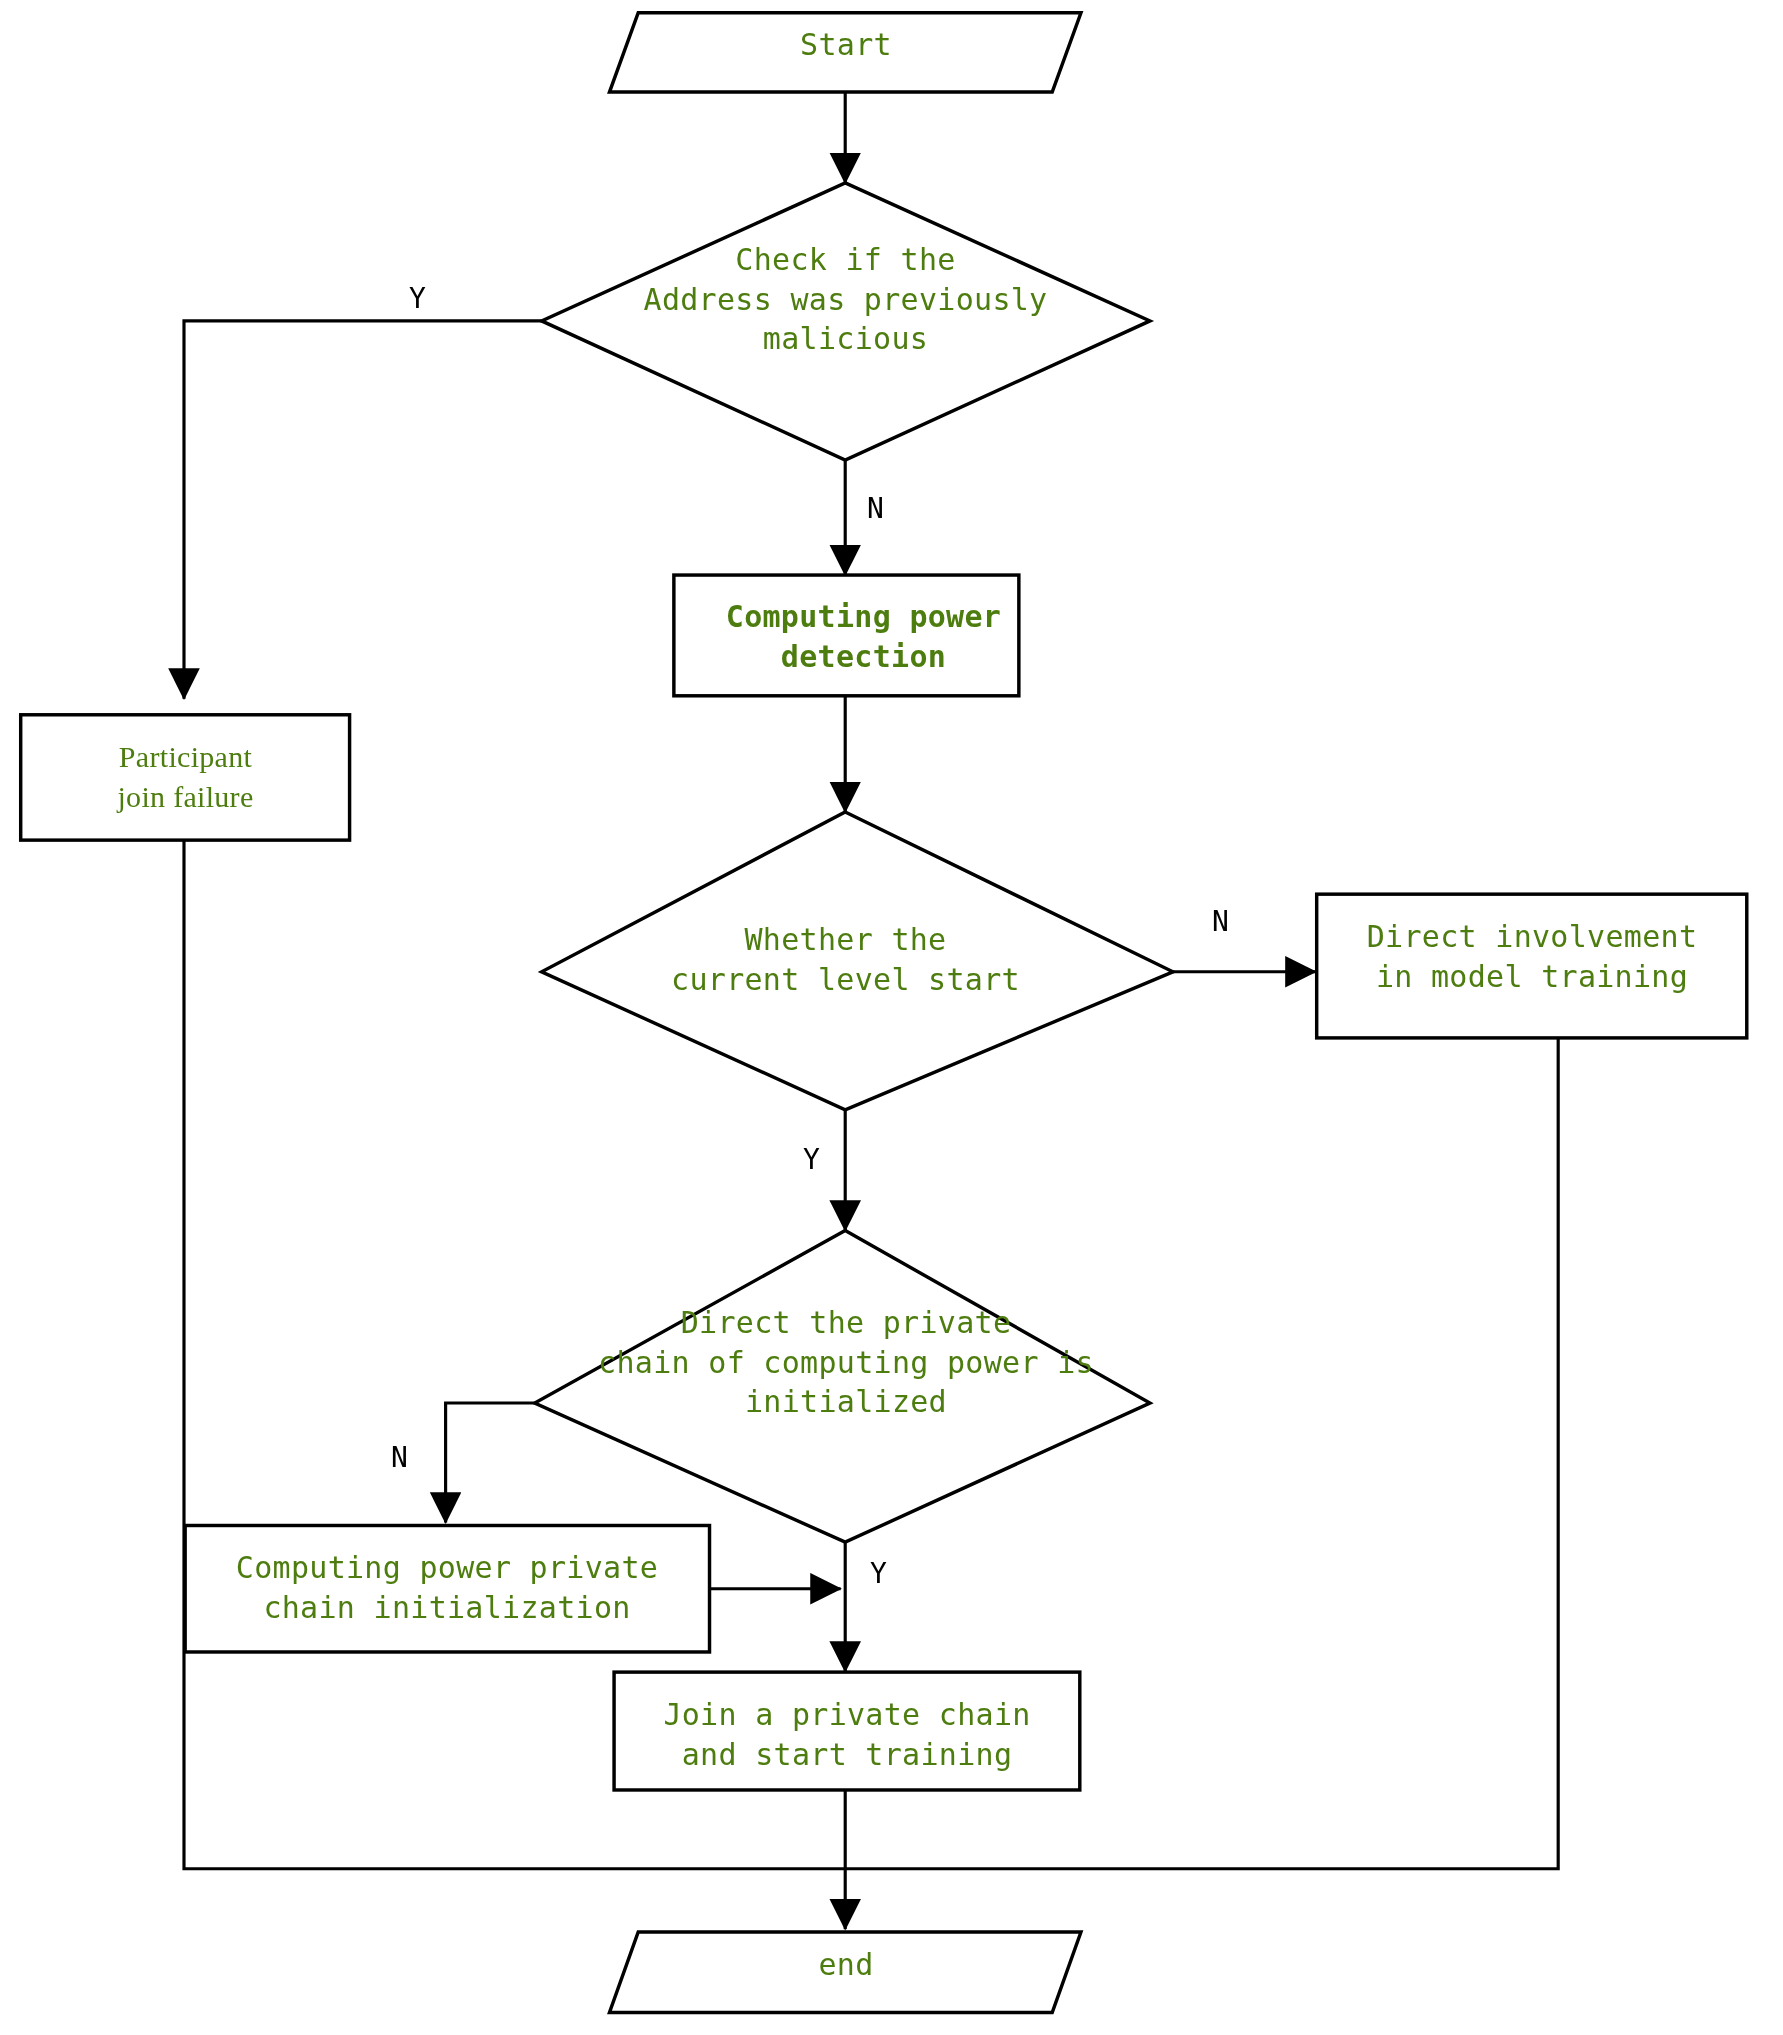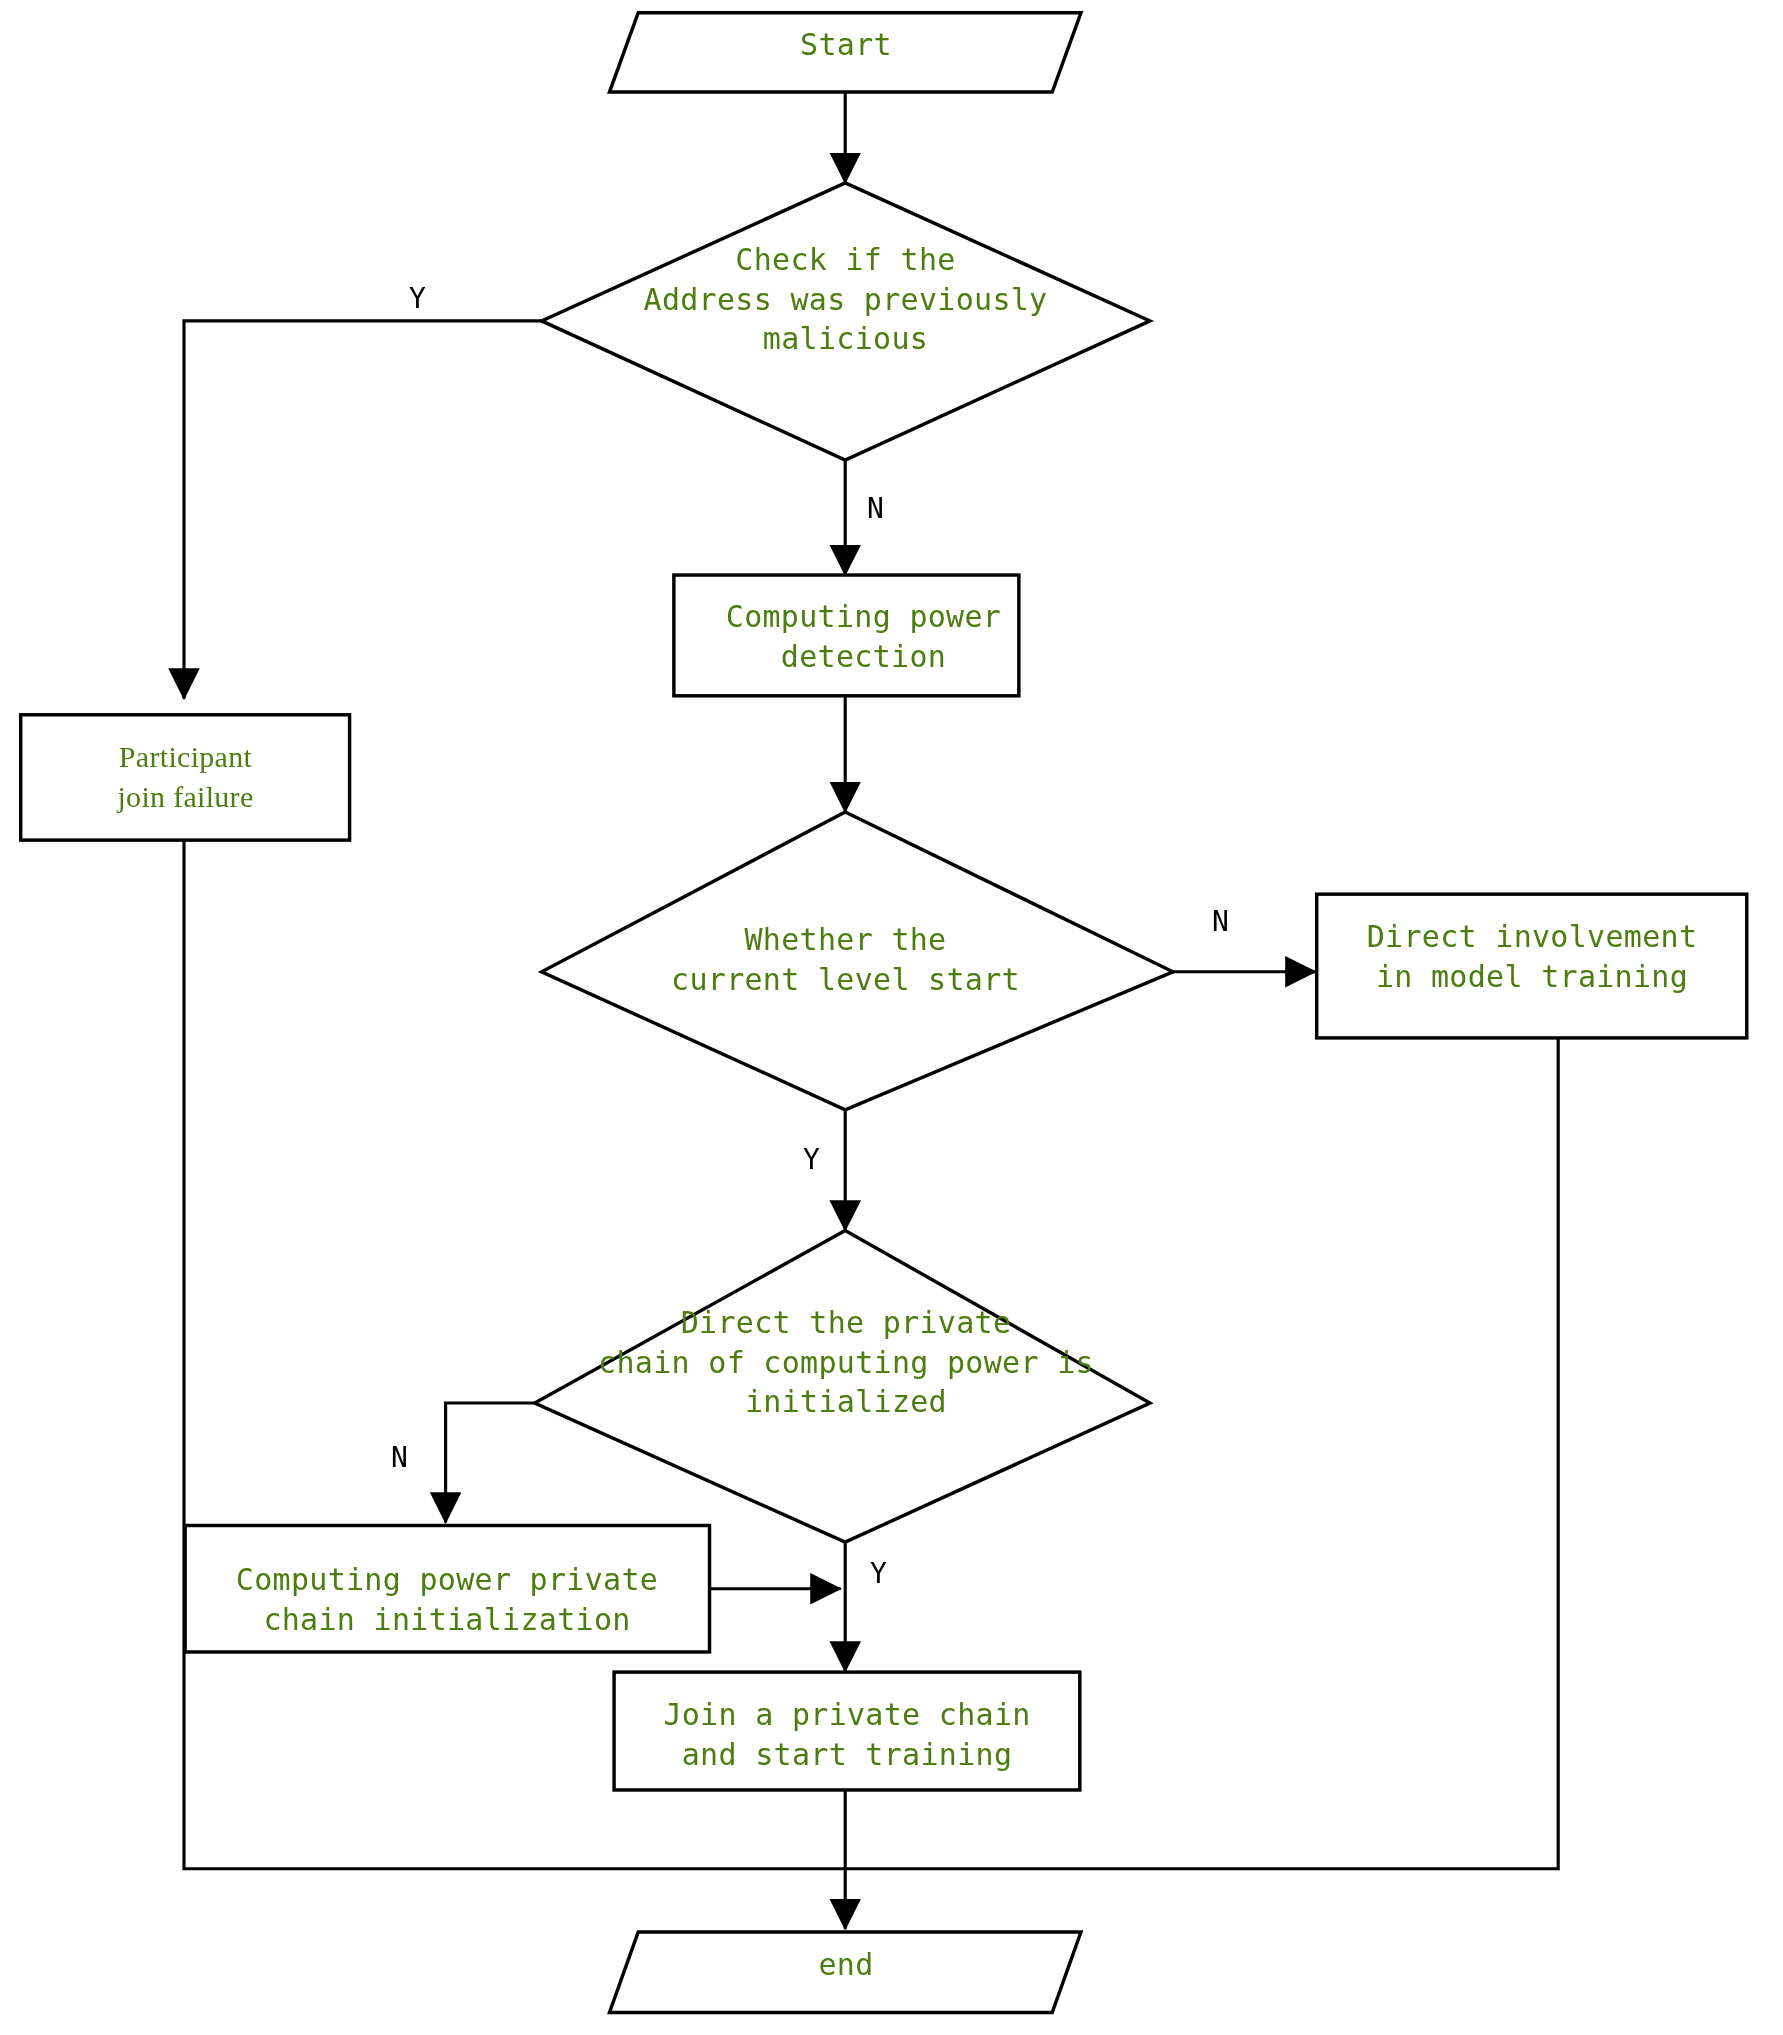--- a/index.html
+++ b/index.html
@@ -112,34 +112,34 @@
 
   <div class="node-text" style="left:610px; top:25px; width:472px;">Start</div>
 
   <div class="node-text" style="left:575px; top:240px; width:541px;text-align:center;">Check if the
 Address was previously
 malicious</div>
 
   <div class="node-text" style="left:21px; top:737px; width:329px;font-family:Liberation Serif, serif;">Participant
 join failure</div>
 
-  <div class="node-text" style="left:674px; top:597px; width:379px;">Computing power
+  <div class="node-text" style="left:674px; top:597px; width:379px;font-weight:bold;">Computing power
 detection</div>
 
   <div class="node-text" style="left:575px; top:920px; width:541px;">Whether the
 current level start</div>
 
   <div class="node-text" style="left:1317px; top:917px; width:430px;">Direct involvement
 in model training</div>
 
   <div class="node-text" style="left:541px; top:1303px; width:610px;">Direct the private
 chain of computing power is
 initialized</div>
 
-  <div class="node-text" style="left:185px; top:1548px; width:524px;margin-top:12px;">Computing power private
+  <div class="node-text" style="left:185px; top:1548px; width:524px;">Computing power private
 chain initialization</div>
 
   <div class="node-text" style="left:614px; top:1695px; width:466px;">Join a private chain
 and start training</div>
 
   <div class="node-text" style="left:610px; top:1945px; width:472px;">end</div>
 
   <div class="edge-label" style="left:409px; top:285px;">Y</div>
 
   <div class="edge-label" style="left:867px; top:495px;">N</div>

